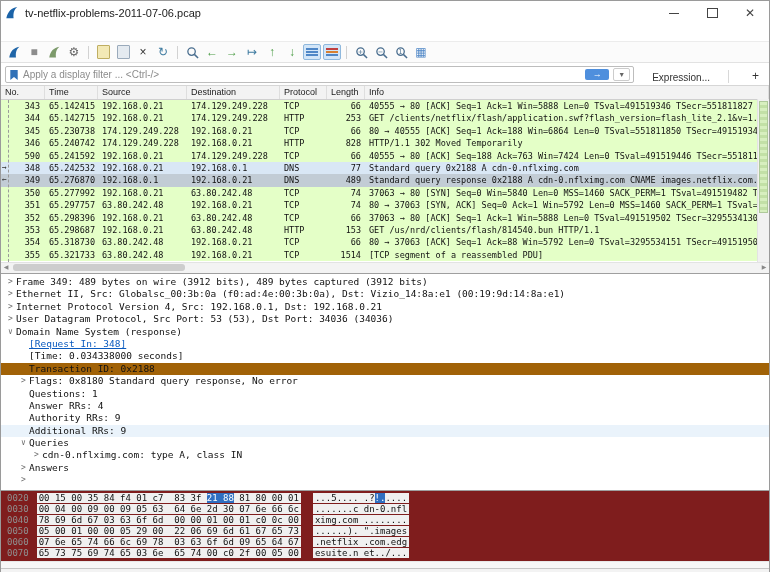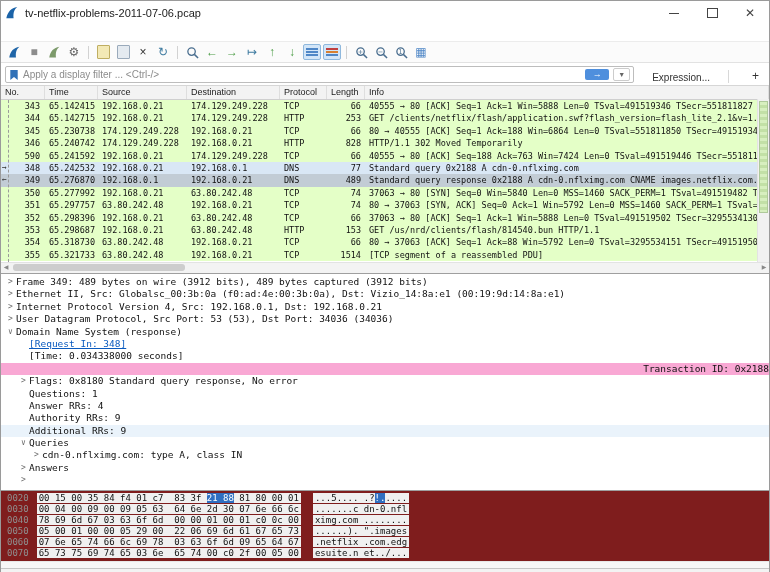--- a/index.html
+++ b/index.html
@@ -61,21 +61,21 @@
   .hscroll{height:10px;background:#f3f3f3;border-top:1px solid #e3e3e3;position:relative;}
   .harrow{position:absolute;top:0;width:10px;height:9px;font-size:6px;color:#888;text-align:center;line-height:9px;}
   .harrow.left{left:0;}
   .harrow.right{right:0;}
   .hthumb{position:absolute;left:12px;top:1px;height:7px;width:172px;background:#cdcdcd;border-radius:3px;}
 
   
   .details{height:214px;flex:none;border-top:1px solid #9f9f9f;background:#fff;overflow:hidden;padding-top:2px;font-family:"DejaVu Sans Mono",monospace;font-size:9.5px;color:#111;}
   .dline{height:12.4px;line-height:12.4px;white-space:nowrap;display:flex;align-items:center;}
   .dexp{width:11px;flex:none;text-align:center;color:#707070;font-size:8px;}
-  .dline.sel{background:#f9a8d4;justify-content:flex-end;}
+  .dline.sel{background:#a16207;}
   .dline.hov{background:#eaf3fb;}
   .dlink{color:#0b5bbf;text-decoration:underline;text-align:right;}
 
   
   .hexpane{height:68px;flex:none;border-top:1px solid #9f9f9f;background:#7f1d1d;padding:2px 0 0 6px;font-family:"DejaVu Sans Mono",monospace;font-size:9px;color:#111;overflow:hidden;}
   .hexrow{height:11px;line-height:11px;white-space:pre;}
   .off{color:#8f8f8f;}
   .hexblock{background:#f0f0f0;padding:0 2px;margin-left:8px;}
   .asciiblock{background:#f0f0f0;padding:0 2px;margin-left:12px;}
   .hl{background:#2f6fc1;color:#fff;}

